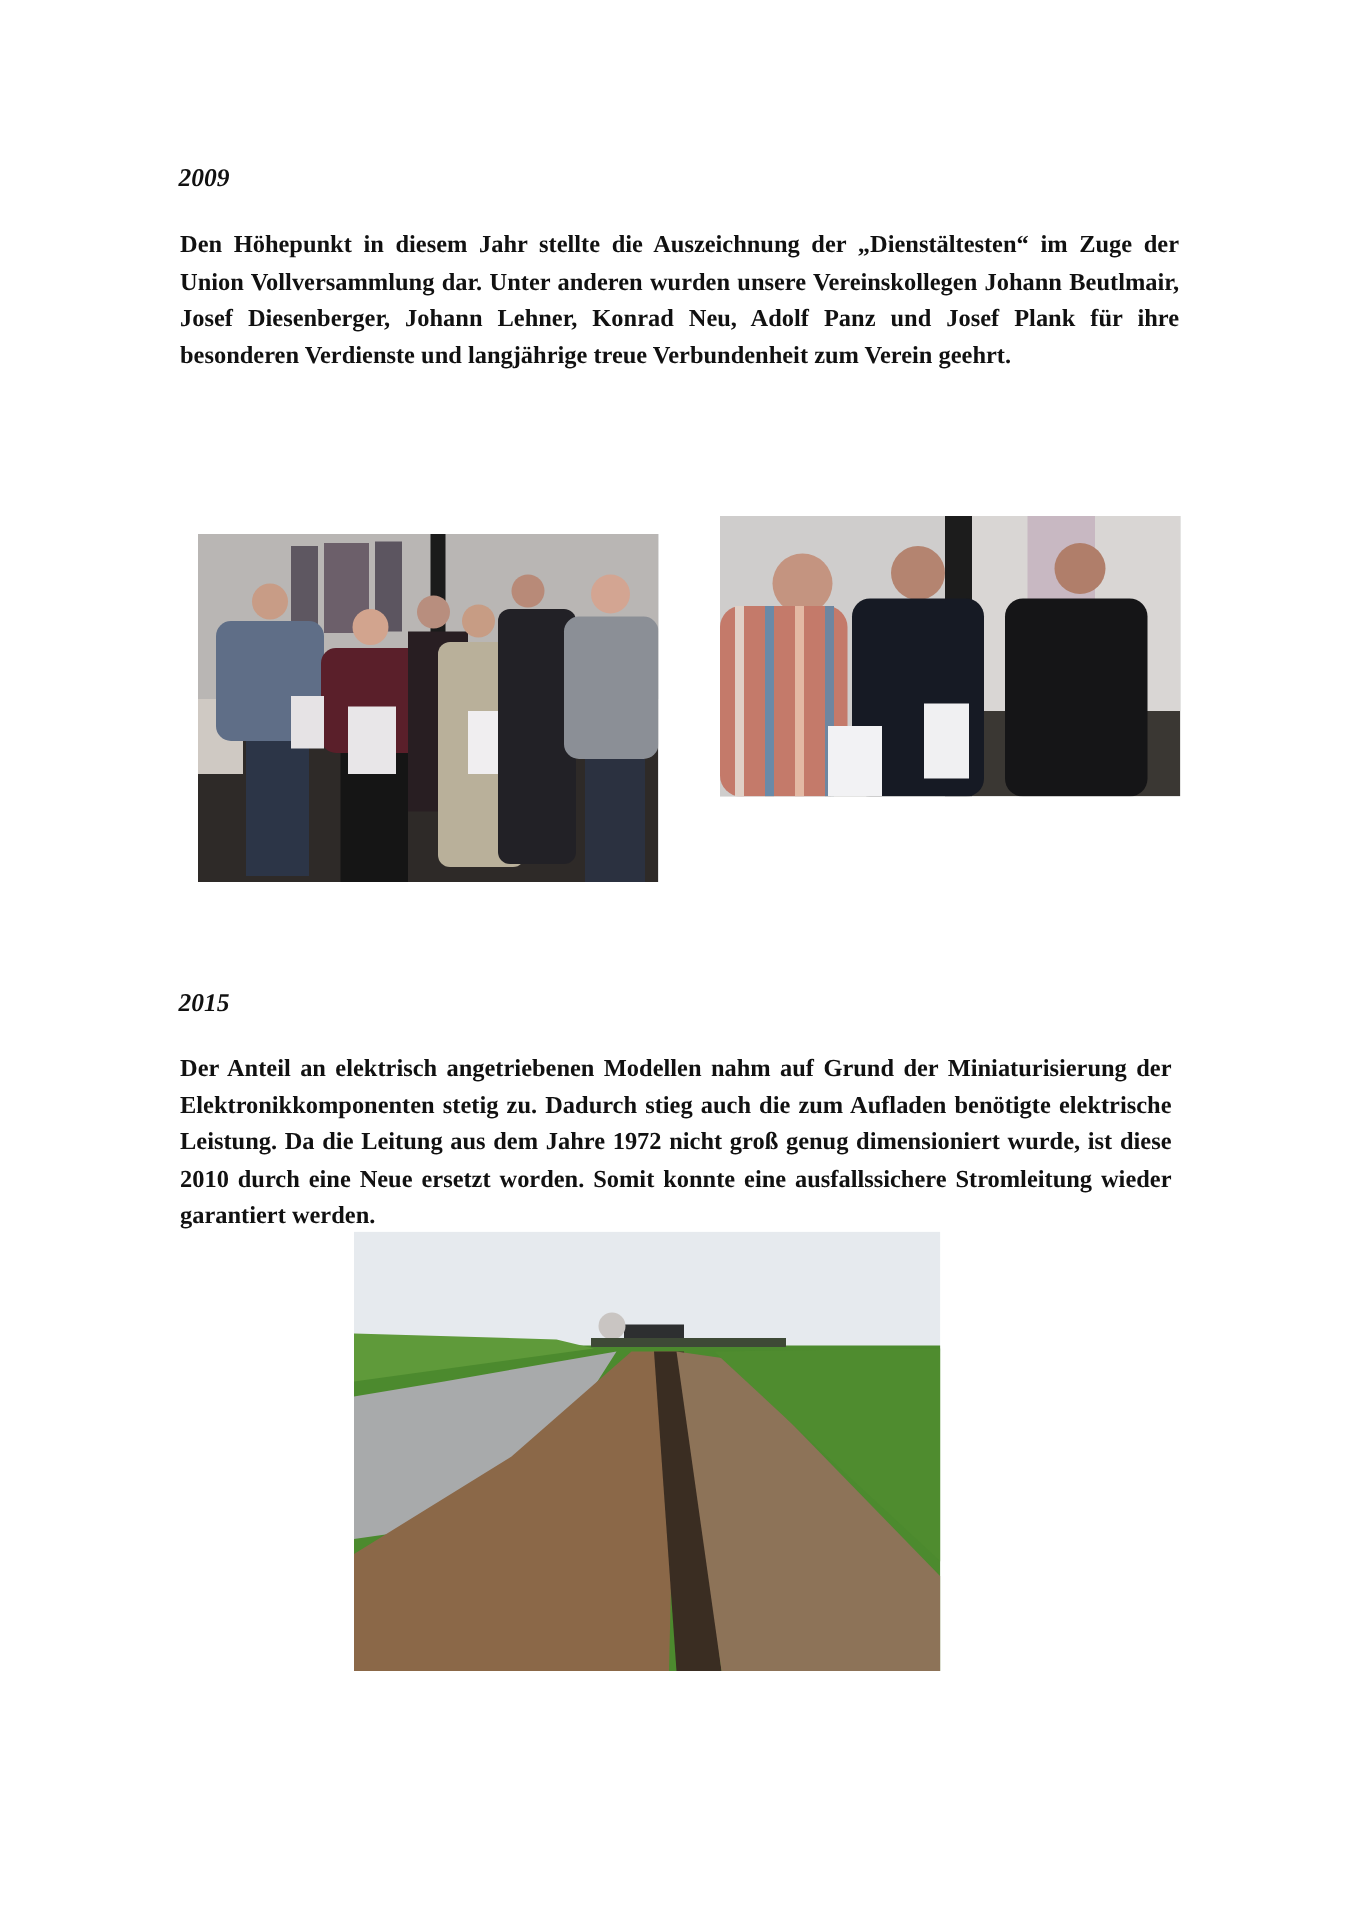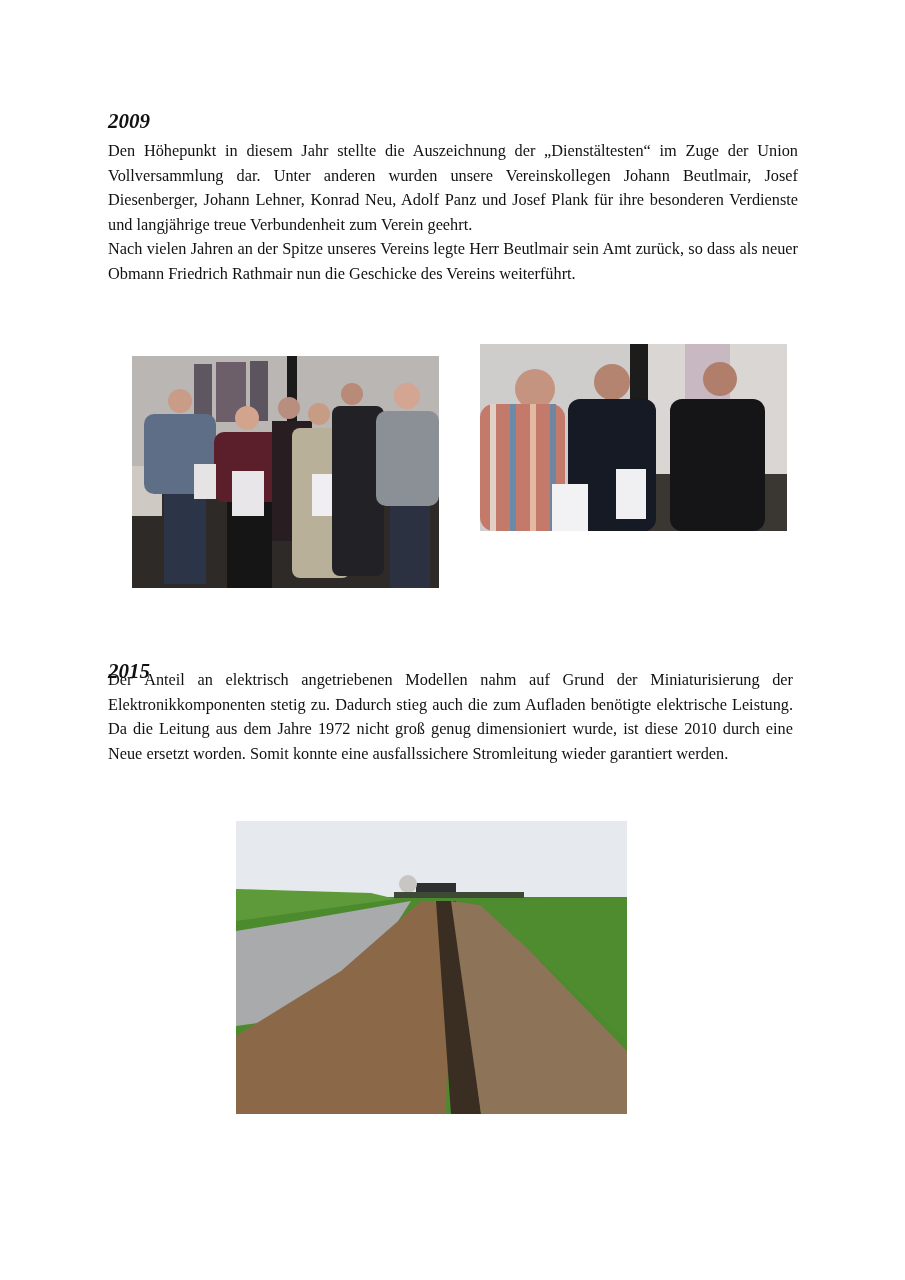--- a/index.html
+++ b/index.html
@@ -1,31 +1,30 @@
 <!DOCTYPE html>
 <html><head>
 <meta charset="utf-8">
 <style>
   html, body { margin: 0; padding: 0; background: #ffffff; }
   body { width: 905px; height: 1280px; position: relative; overflow: hidden;
          font-family: "Liberation Serif", "DejaVu Serif", serif; color: #111; }
-  .heading { position: absolute; left: 108px; font-size: 21px; font-weight: bold; font-style: italic; margin: 0; }
+  .heading { position: absolute; left: 119px; font-size: 17px; font-weight: bold; font-style: italic; margin: 0; }
   .para { position: absolute; left: 108px; width: 690px; font-size: 16.3px; line-height: 24.6px;
           text-align: justify; margin: 0; }
-  .para p { margin: 0; text-align: justify; text-align-last: left; }
+  .para p { margin: 12px; text-align: justify; text-align-last: left; font-weight: bold; }
   .photo { position: absolute; overflow: hidden; }
   .photo svg { display: block; width: 100%; height: 100%; }
 </style>
 </head>
 <body>
 
 <h2 class="heading" style="top:109px;">2009</h2>
 <div class="para" style="top:139px;">
   <p>Den Höhepunkt in diesem Jahr stellte die Auszeichnung der „Dienstältesten“ im Zuge der Union Vollversammlung dar. Unter anderen wurden unsere Vereinskollegen Johann Beutlmair, Josef Diesenberger, Johann Lehner, Konrad Neu, Adolf Panz und Josef Plank für ihre besonderen Verdienste und langjährige treue Verbundenheit zum Verein geehrt.</p>
-  <p>Nach vielen Jahren an der Spitze unseres Vereins legte Herr Beutlmair sein Amt zurück, so dass als neuer Obmann Friedrich Rathmair nun die Geschicke des Vereins weiterführt.</p>
 </div>
 
 <div class="photo" style="left:132px; top:356px; width:307px; height:232px;" title="Gruppenfoto von sechs Vereinsmitgliedern mit Urkunden">
   <svg viewBox="0 0 307 232" preserveAspectRatio="none">
     <rect width="307" height="232" fill="#2e2a28"></rect>
     <rect width="307" height="110" fill="#b9b6b4"></rect>
     <rect x="62" y="8" width="18" height="56" fill="#5e5761"></rect>
     <rect x="84" y="6" width="30" height="60" fill="#6c5f6a"></rect>
     <rect x="118" y="5" width="18" height="60" fill="#5c5560"></rect>
     <rect x="155" y="0" width="10" height="80" fill="#1b1b1b"></rect>
@@ -68,21 +67,21 @@
     <circle cx="132" cy="38" r="18" fill="#b48470"></circle>
     <rect x="88" y="55" width="88" height="132" rx="12" fill="#161a24"></rect>
     <rect x="72" y="140" width="36" height="47" fill="#f2f2f4"></rect>
     <rect x="136" y="125" width="30" height="50" fill="#f0f0f2"></rect>
     <circle cx="240" cy="35" r="17" fill="#b07e6a"></circle>
     <rect x="190" y="55" width="95" height="132" rx="12" fill="#151517"></rect>
   </svg>
 </div>
 
 <h2 class="heading" style="top:659px;">2015</h2>
-<div class="para" style="top:668px; width:685px;">
+<div class="para" style="top:688px; width:685px;">
   <p>Der Anteil an elektrisch angetriebenen Modellen nahm auf Grund der Miniaturisierung der Elektronikkomponenten stetig zu. Dadurch stieg auch die zum Aufladen benötigte elektrische Leistung. Da die Leitung aus dem Jahre 1972 nicht groß genug dimensioniert wurde, ist diese 2010 durch eine Neue ersetzt worden. Somit konnte eine ausfallssichere Stromleitung wieder garantiert werden.</p>
 </div>
 
 <div class="photo" style="left:236px; top:821px; width:391px; height:293px;" title="Ausgehobener Graben für die neue Stromleitung neben einem Feldweg">
   <svg viewBox="0 0 391 293" preserveAspectRatio="none">
     <rect width="391" height="80" fill="#e6eaee"></rect>
     <rect y="76" width="391" height="217" fill="#4c8a2e"></rect>
     <polygon points="0,68 135,72 160,78 0,100" fill="#5f9a3a"></polygon>
     <polygon points="0,110 60,100 175,80 105,190 0,205" fill="#a8aaab"></polygon>
     <rect x="180" y="62" width="40" height="14" fill="#2d2f30"></rect>

